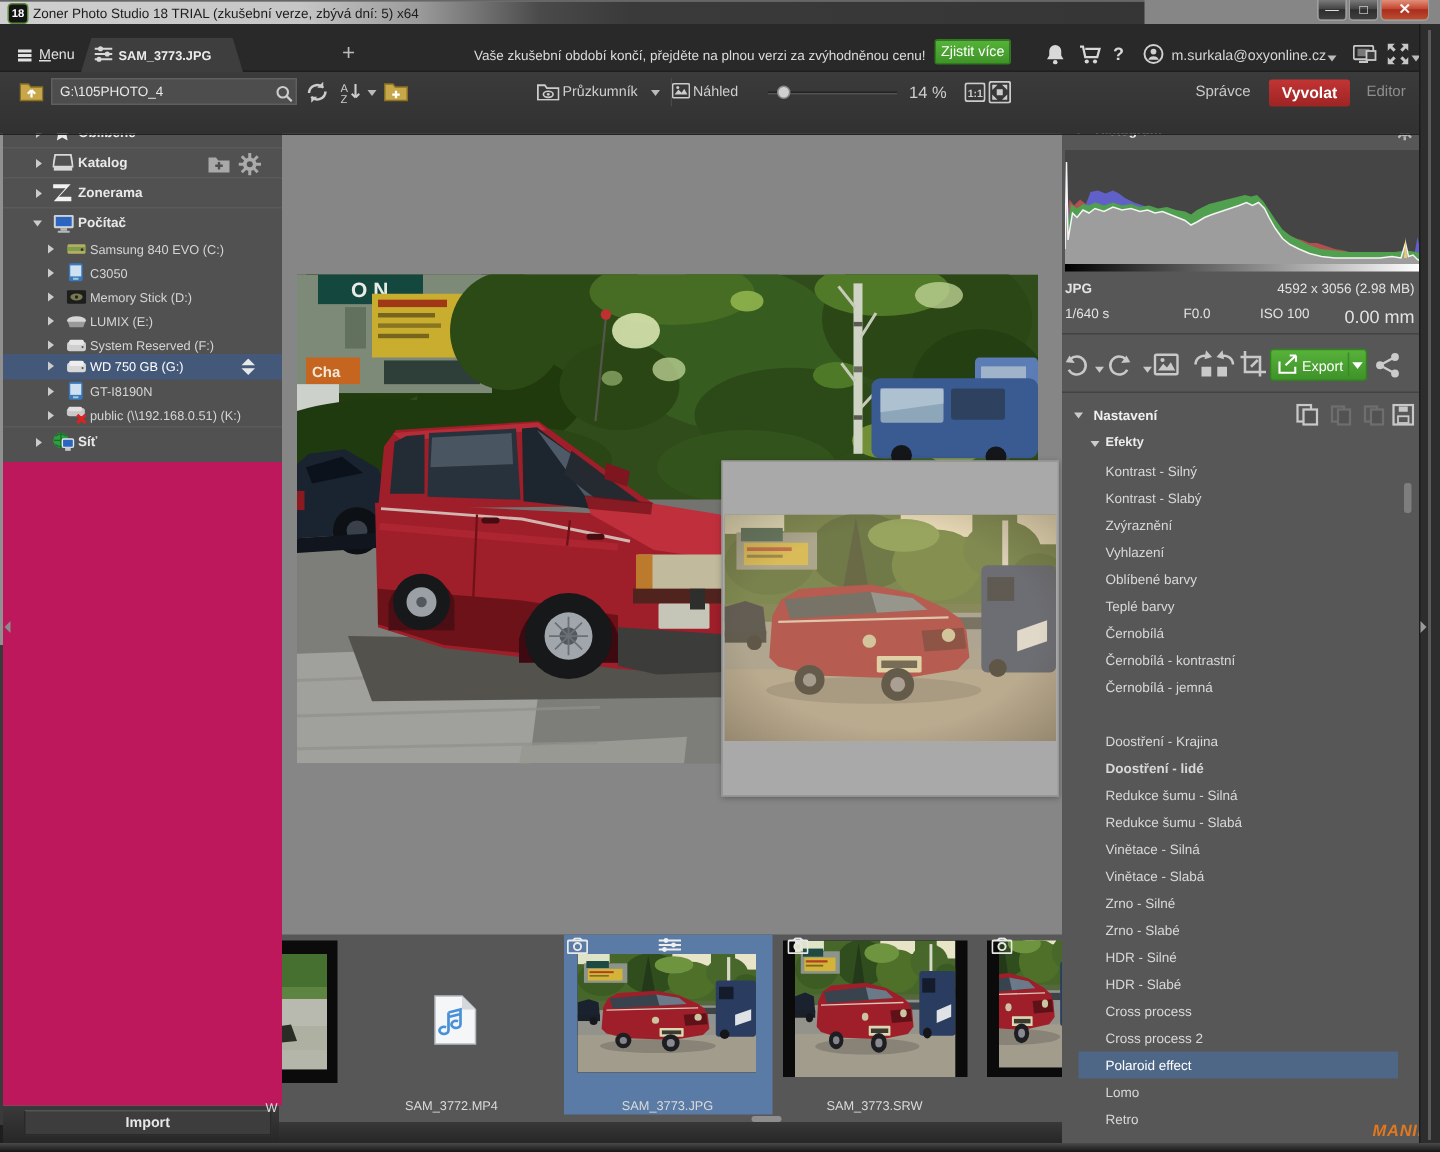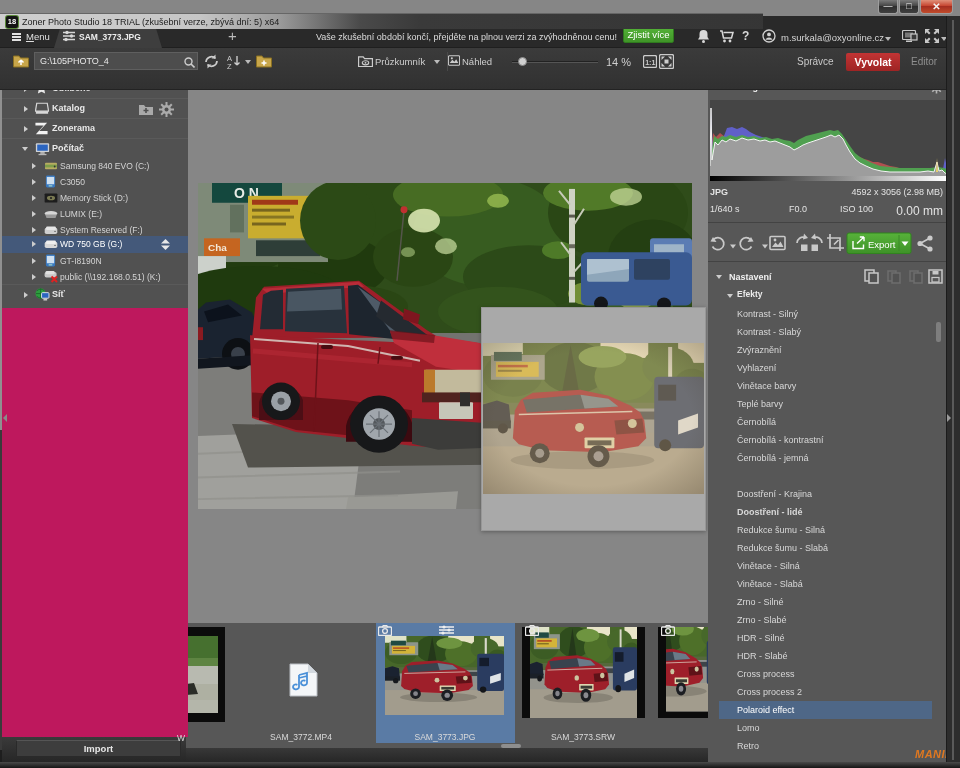--- a/index.html
+++ b/index.html
@@ -1,19 +1,19 @@
 <!DOCTYPE html>
 <html><head><meta charset="utf-8">
 <style>
 *{margin:0;padding:0;box-sizing:border-box;}
 body{font-family:"Liberation Sans",sans-serif;background:#000;}
 #root{position:relative;width:960px;height:768px;overflow:hidden;background:#868686;}
 .abs{position:absolute;}
 
-#titlebar{left:0;top:13px;width:763px;height:16px;background:linear-gradient(90deg,#cfcfcf 0,#c6c6c6 200px,#9a9a9a 280px,#4a4a4a 360px,#3a3a3a 420px,#333 960px);border-top:1px solid #666;}
+#titlebar{left:0;top:0;width:763px;height:16px;background:linear-gradient(90deg,#cfcfcf 0,#c6c6c6 200px,#9a9a9a 280px,#4a4a4a 360px,#3a3a3a 420px,#333 960px);border-top:1px solid #666;}
 #titlebar .ttext{position:absolute;left:22px;top:3px;font-size:9px;color:#1c1c1c;}
 #appicon{position:absolute;left:6px;top:2px;width:12px;height:12px;background:#141414;border-radius:2px;color:#fff;font-size:7.5px;font-weight:bold;text-align:center;line-height:12px;box-shadow:0 0 0 1px #5a8a3a;}
 .winbtn{position:absolute;top:0;height:14px;border:1px solid #9e9e9e;border-top:none;background:linear-gradient(#7a7a7a,#454545 45%,#2e2e2e 50%,#404040);color:#f4f4f4;text-align:center;font-size:9px;line-height:13px;}
 #btnmin{left:878px;width:20px;border-radius:0 0 3px 3px;}
 #btnmax{left:899px;width:20px;border-radius:0 0 3px 3px;}
 #btnclose{left:920px;width:33px;background:linear-gradient(#e0907a,#c64530 45%,#a62e20 50%,#c04c2c);border-radius:0 0 4px 4px;font-weight:bold;font-size:10px;}
 
 #row2{left:0;top:16px;width:960px;height:32px;background:#292929;border-bottom:1px solid #1f1f1f;}
 #hamb{position:absolute;left:12px;top:17px;width:9px;height:8px;border-top:2px solid #e2e2e2;border-bottom:2px solid #e2e2e2;}
 #hamb:before{content:"";position:absolute;left:0;top:1px;width:9px;height:2px;background:#e2e2e2;}
@@ -573,21 +573,21 @@
         <rect x="1" y="1" width="13" height="13" fill="none" stroke="#c8c8c8" stroke-width="1.5"></rect>
         <rect x="4.5" y="2" width="6" height="3.5" fill="#c8c8c8"></rect>
         <rect x="4" y="8.5" width="7" height="4.5" fill="none" stroke="#c8c8c8" stroke-width="1.2"></rect>
       </svg>
     <div class="arr d" style="left:19px;top:219px;"></div>
     <div style="position:absolute;left:29px;top:214px;font-size:8.5px;font-weight:bold;color:#ececec;">Efekty</div>
     <div class="item" style="top:230px;">Kontrast - Silný</div>
     <div class="item" style="top:248px;">Kontrast - Slabý</div>
     <div class="item" style="top:266px;">Zvýraznění</div>
     <div class="item" style="top:284px;">Vyhlazení</div>
-    <div class="item" style="top:302px;">Vinětace barvy</div>
+    <div class="item" style="top:302px;">Oblíbené barvy</div>
     <div class="item" style="top:320px;">Teplé barvy</div>
     <div class="item" style="top:338px;">Černobílá</div>
     <div class="item" style="top:356px;">Černobílá - kontrastní</div>
     <div class="item" style="top:374px;">Černobílá - jemná</div>
     <div class="item" style="top:410px;">Doostření - Krajina</div>
     <div class="item" style="top:428px;font-weight:bold;">Doostření - lidé</div>
     <div class="item" style="top:446px;">Redukce šumu - Silná</div>
     <div class="item" style="top:464px;">Redukce šumu - Slabá</div>
     <div class="item" style="top:482px;">Vinětace - Silná</div>
     <div class="item" style="top:500px;">Vinětace - Slabá</div>

